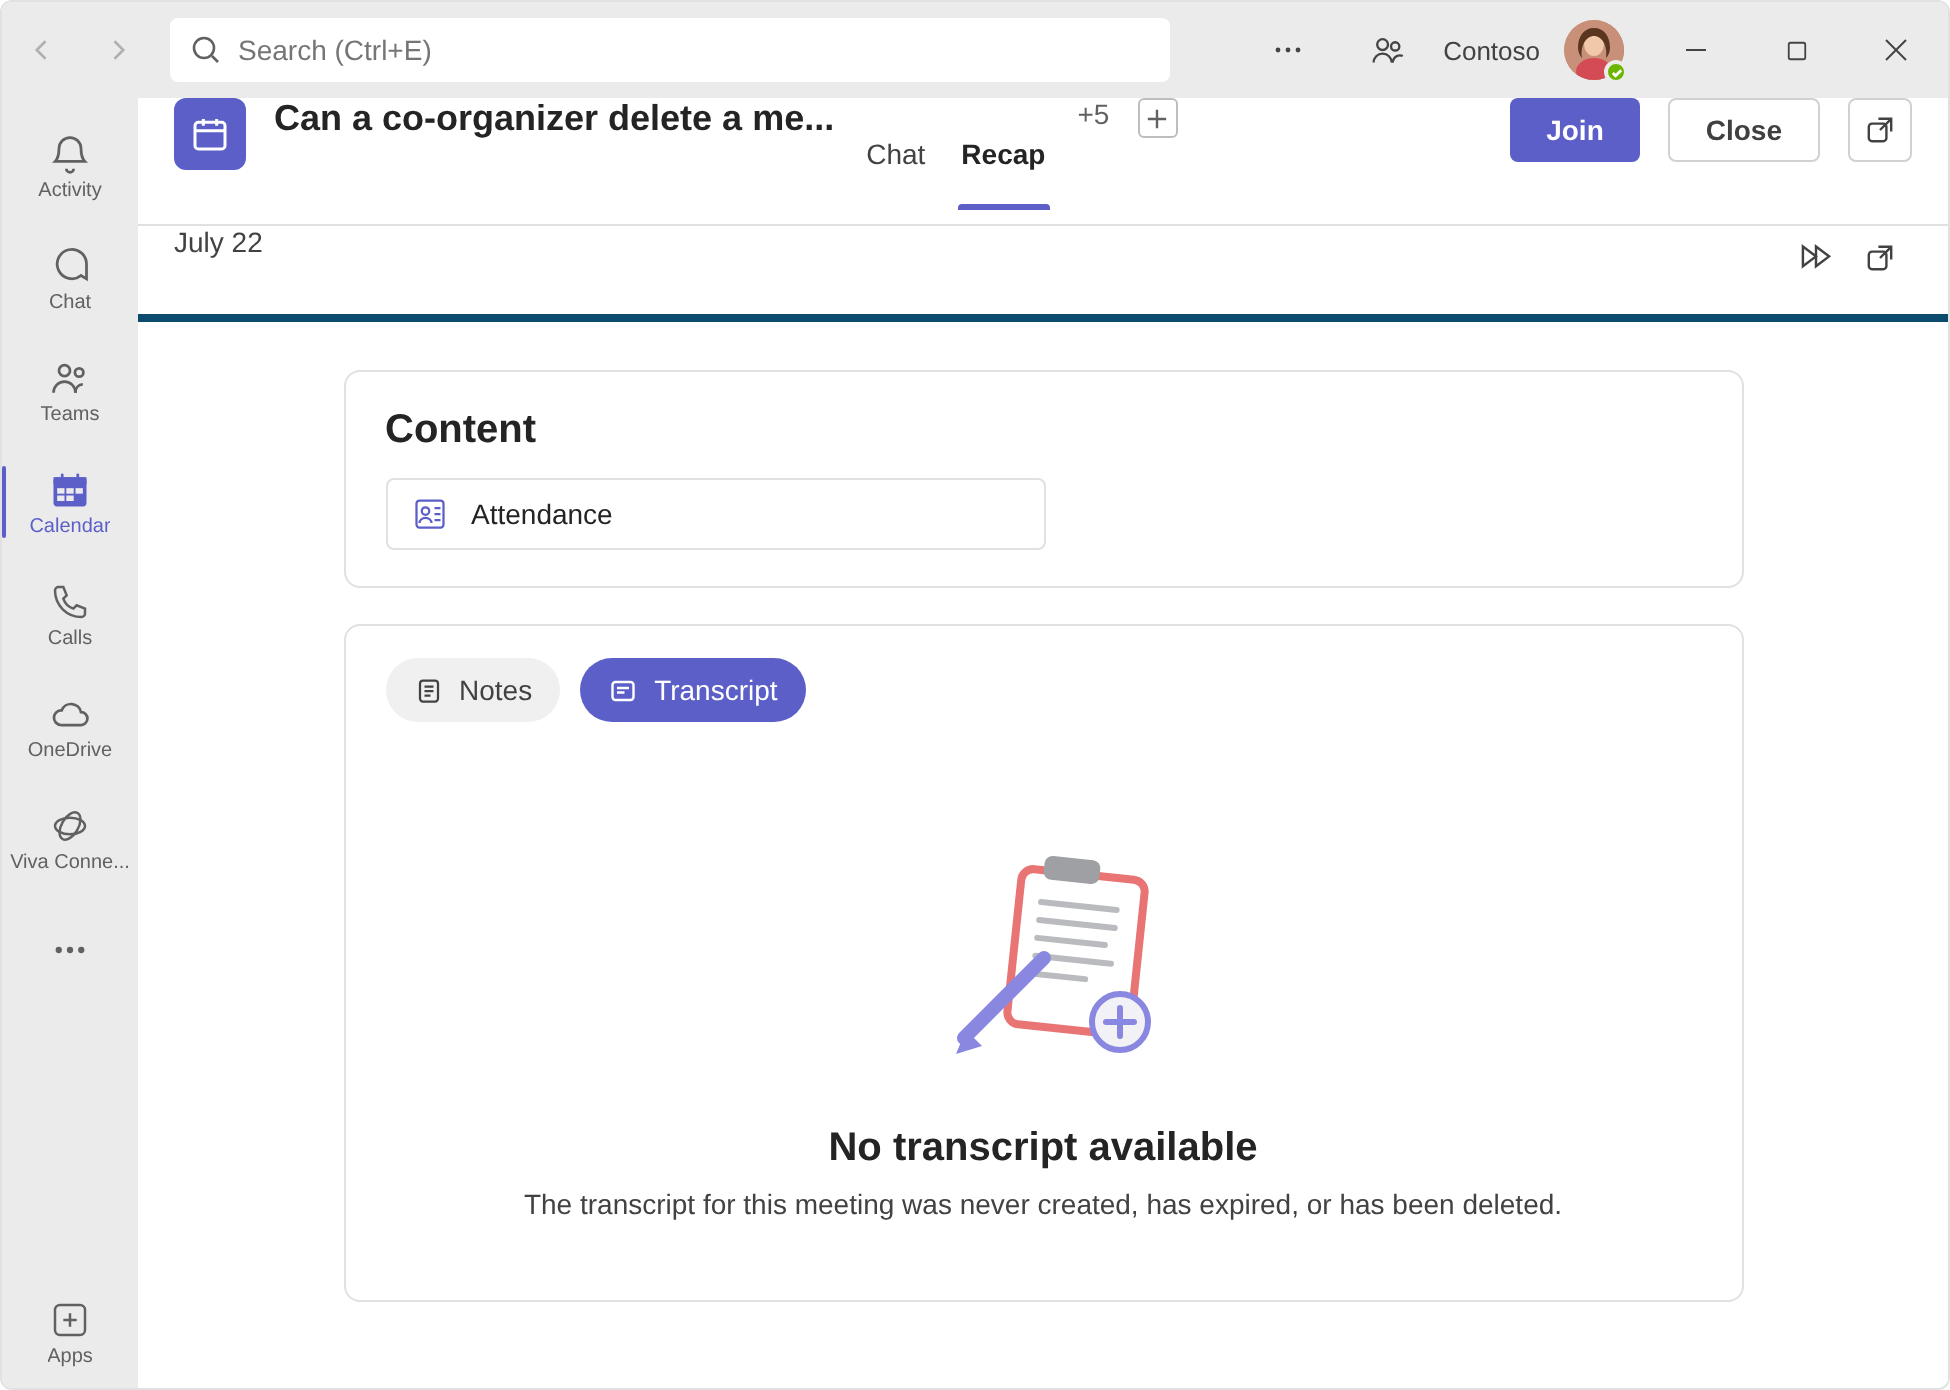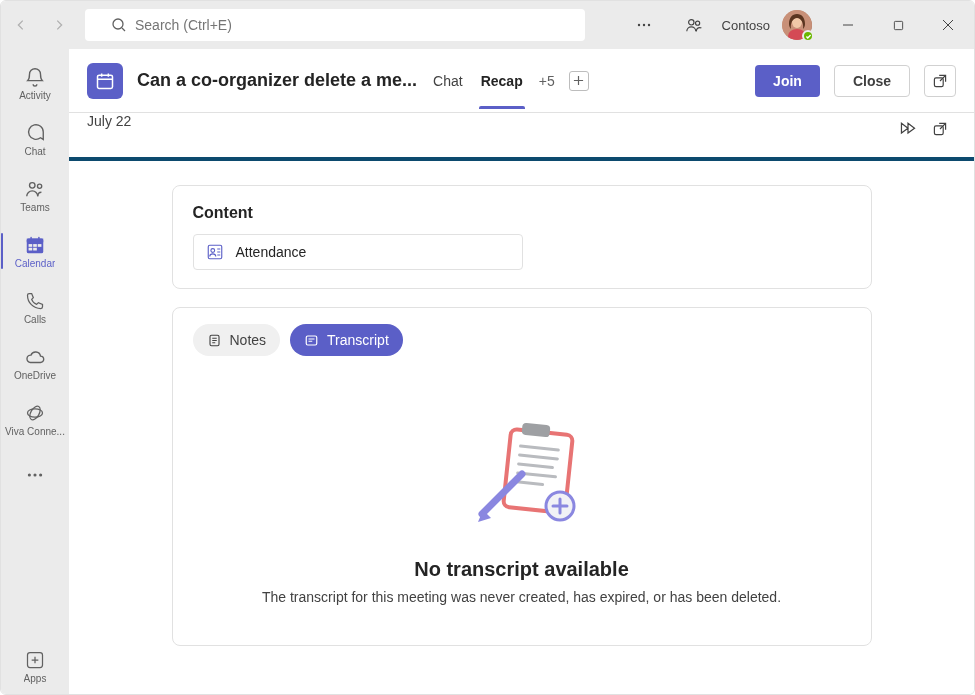--- a/index.html
+++ b/index.html
@@ -2,21 +2,21 @@
 <html><head>
 <meta charset="utf-8">
 <style>
 * { box-sizing: border-box; margin: 0; padding: 0; font-family: "Segoe UI", -apple-system, sans-serif; }
 body { width: 975px; height: 695px; background: #fff; overflow: hidden; display: flex; flex-direction: column; border-radius: 6px; border: 1px solid #e1e1e1; }
 
 
 .title-bar { height: 48px; background: #ebebeb; display: flex; align-items: center; padding: 0 4px; gap: 6px; }
 .nav-btn { width: 32px; height: 32px; display: flex; align-items: center; justify-content: center; border-radius: 4px; color: #616161; cursor: pointer; }
 .nav-btn.disabled { color: #b0b0b0; cursor: default; }
-.search-box { flex: 0 0 500px; height: 32px; background: #fff; border-radius: 4px; display: flex; align-items: center; padding: 0 26px; gap: 8px; color: #616161; margin-left: 4px; }
+.search-box { flex: 0 0 500px; height: 32px; background: #fff; border-radius: 4px; display: flex; align-items: center; padding: 0 10px; gap: 8px; color: #616161; margin-left: 4px; }
 .search-box input { border: none; outline: none; flex: 1; font-size: 14px; background: transparent; }
 .title-spacer { flex: 1; }
 .title-btn { width: 44px; height: 44px; display: flex; align-items: center; justify-content: center; color: #444; cursor: pointer; }
 .org-label { font-size: 13px; color: #424242; margin-right: 6px; }
 .avatar-wrap { position: relative; width: 30px; height: 30px; margin-right: 8px; }
 .avatar { width: 30px; height: 30px; border-radius: 50%; background: linear-gradient(135deg,#d4a087 0%, #c28970 40%, #8b5a44 100%); display:flex; align-items:center; justify-content:center; overflow:hidden; }
 .avatar svg { width: 30px; height: 30px; }
 .presence { position: absolute; right: -2px; bottom: -2px; width: 12px; height: 12px; border-radius: 50%; background: #6bb700; border: 2px solid #ebebeb; display:flex; align-items:center; justify-content:center; }
 .presence svg { width: 7px; height: 7px; }
 
@@ -30,21 +30,21 @@
 .rail-item.active { color: #5b5fc7; }
 .rail-item.active::before { content: ""; position: absolute; left: 0; top: 10px; bottom: 10px; width: 2px; background: #5b5fc7; border-radius: 1px; }
 .rail-item .ri-label { white-space: nowrap; overflow: hidden; text-overflow: ellipsis; max-width: 64px; }
 .rail-spacer { flex: 1; }
 .rail-icon { width: 24px; height: 24px; display:flex; align-items:center; justify-content:center; }
 
 
 .content { flex: 1; display: flex; flex-direction: column; background: #fff; overflow: hidden; }
 
 
-.meeting-header { height: 64px; border-bottom: 1px solid #e1e1e1; display: flex; align-items: center; padding: 0 18px; gap: 14px; }
+.meeting-header { height: 64px; border-bottom: 1px solid #e1e1e1; display: flex; align-items: flex-start; padding: 0 18px; gap: 14px; }
 .cal-chip { width: 36px; height: 36px; background: #5b5fc7; border-radius: 6px; display: flex; align-items: center; justify-content: center; color: #fff; }
 .meeting-title { font-size: 18px; font-weight: 700; color: #242424; max-width: 300px; white-space: nowrap; overflow: hidden; text-overflow: ellipsis; }
 .tab { font-size: 14px; color: #424242; padding: 20px 2px; cursor: pointer; position: relative; }
 .tab.active { color: #242424; font-weight: 600; }
 .tab.active::after { content: ""; position: absolute; left: 0; right: 0; bottom: 0; height: 3px; background: #5b5fc7; border-radius: 2px 2px 0 0; }
 .tab-more { font-size: 14px; color: #616161; }
 .tab-add { width: 20px; height: 20px; border: 1px solid #bdbdbd; border-radius: 3px; display: flex; align-items: center; justify-content: center; color: #616161; cursor: pointer; font-size: 13px; }
 .hdr-spacer { flex: 1; }
 .btn { height: 32px; padding: 0 18px; border-radius: 4px; font-size: 14px; font-weight: 600; display: flex; align-items: center; cursor: pointer; border: none; }
 .btn-primary { background: #5b5fc7; color: #fff; }
@@ -54,21 +54,21 @@
 
 
 .sub-bar { height: 48px; display: flex; align-items: flex-start; padding: 0 18px; border-bottom: 4px solid #0c4a6e; }
 .date-label { font-size: 14px; color: #424242; }
 .sub-spacer { flex: 1; }
 
 
 .scroll { flex: 1; overflow: auto; padding: 24px 48px; display: flex; flex-direction: column; gap: 18px; align-items: center; }
 .card { width: 700px; border: 1px solid #e1e1e1; border-radius: 8px; background: #fff; }
 .card-pad { padding: 18px 20px; }
-.card h3 { font-size: 16px; font-weight: 600; color: #242424; margin-bottom: 12px; }
+.card h3 { font-size: 20px; font-weight: 600; color: #242424; margin-bottom: 12px; }
 .att-row { border: 1px solid #e1e1e1; border-radius: 4px; height: 36px; display: flex; align-items: center; gap: 12px; padding: 0 12px; width: 330px; cursor: pointer; }
 .att-row .att-ic { color: #5b5fc7; display:flex; }
 .att-row .att-label { font-size: 14px; color: #242424; }
 
 
 .pill-row { display: flex; gap: 10px; padding: 16px 20px 0 20px; }
 .pill { height: 32px; padding: 14px 14px; border-radius: 16px; display: flex; align-items: center; gap: 8px; font-size: 14px; cursor: pointer; }
 .pill.ghost { background: #f0f0f0; color: #424242; }
 .pill.active { background: #5b5fc7; color: #ffffff; }
 

